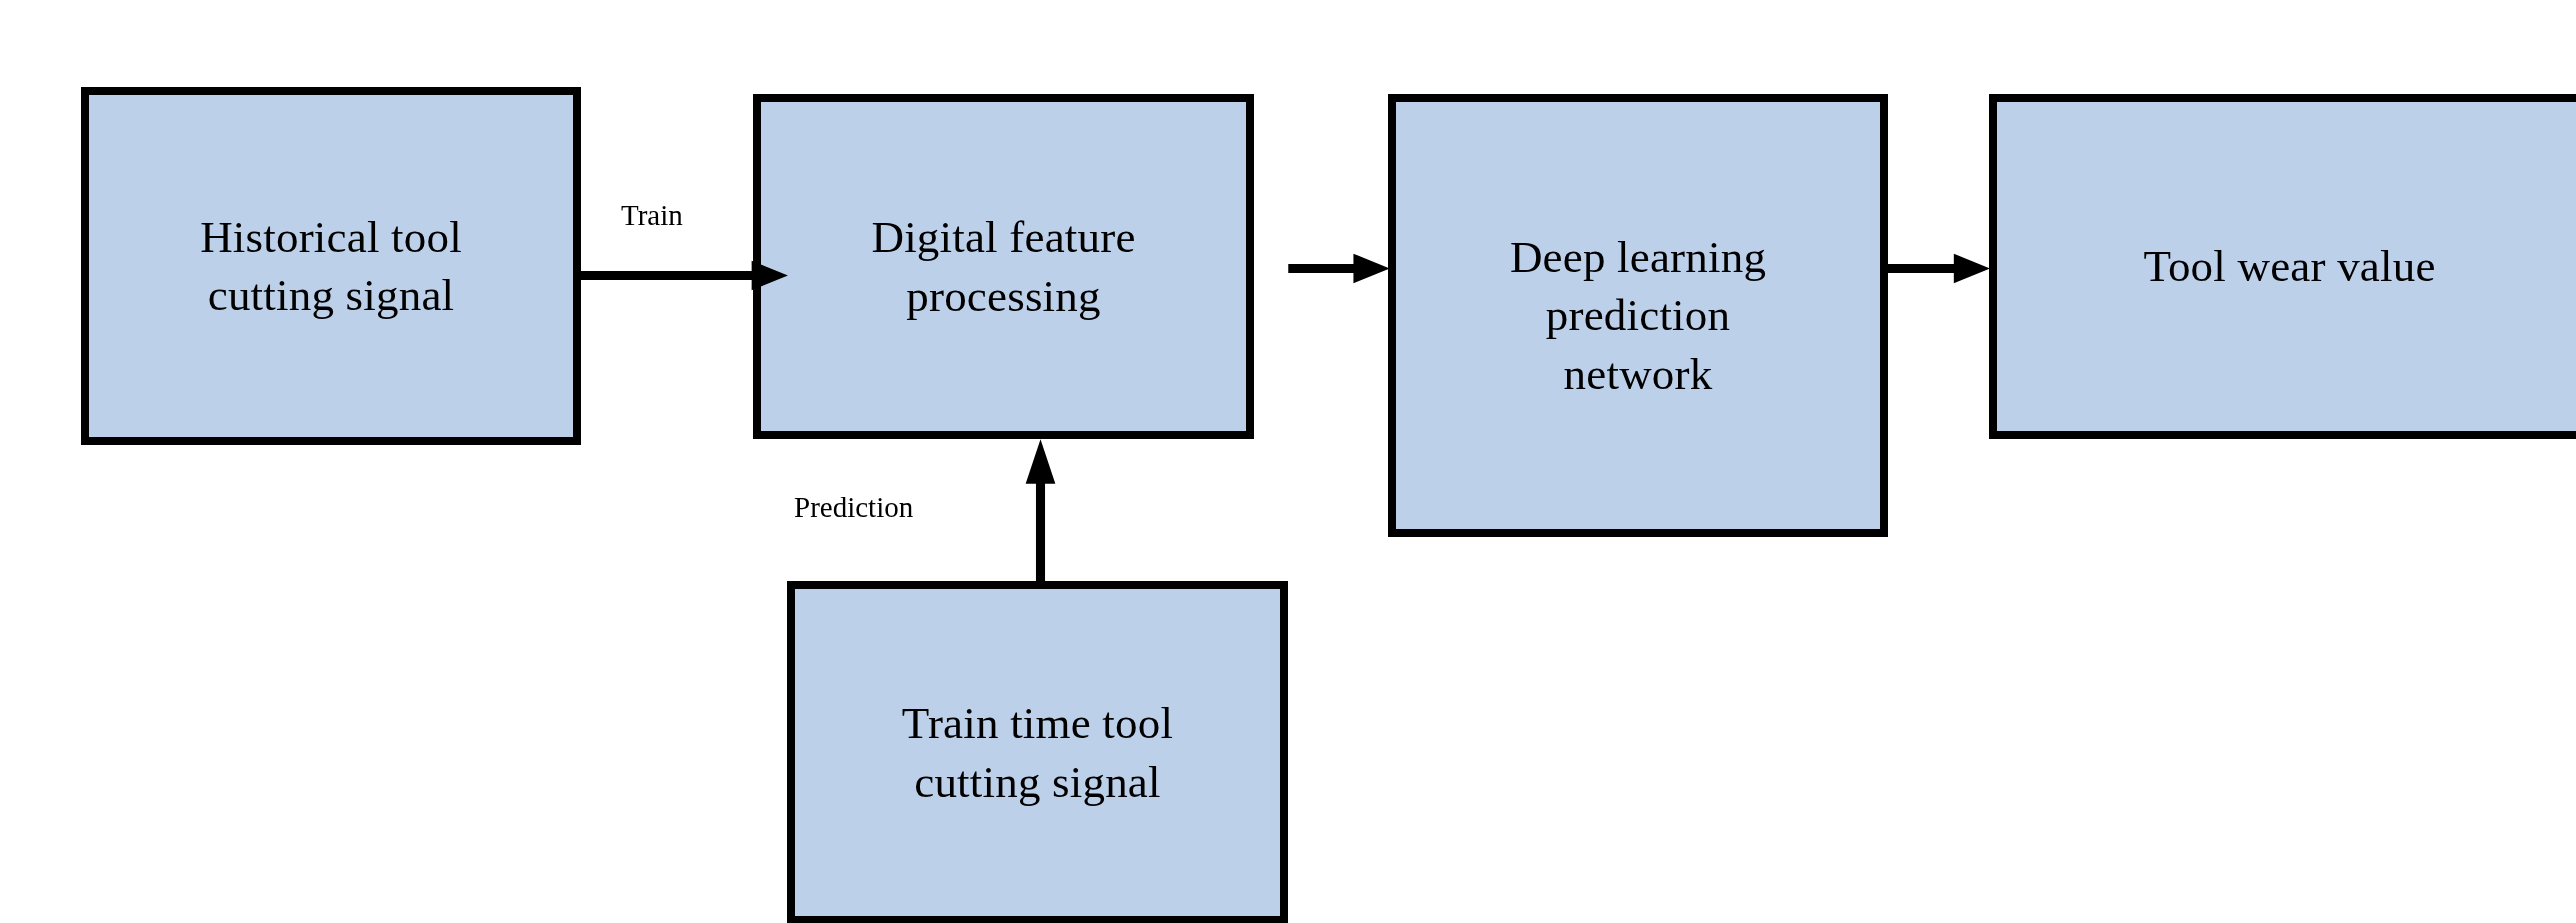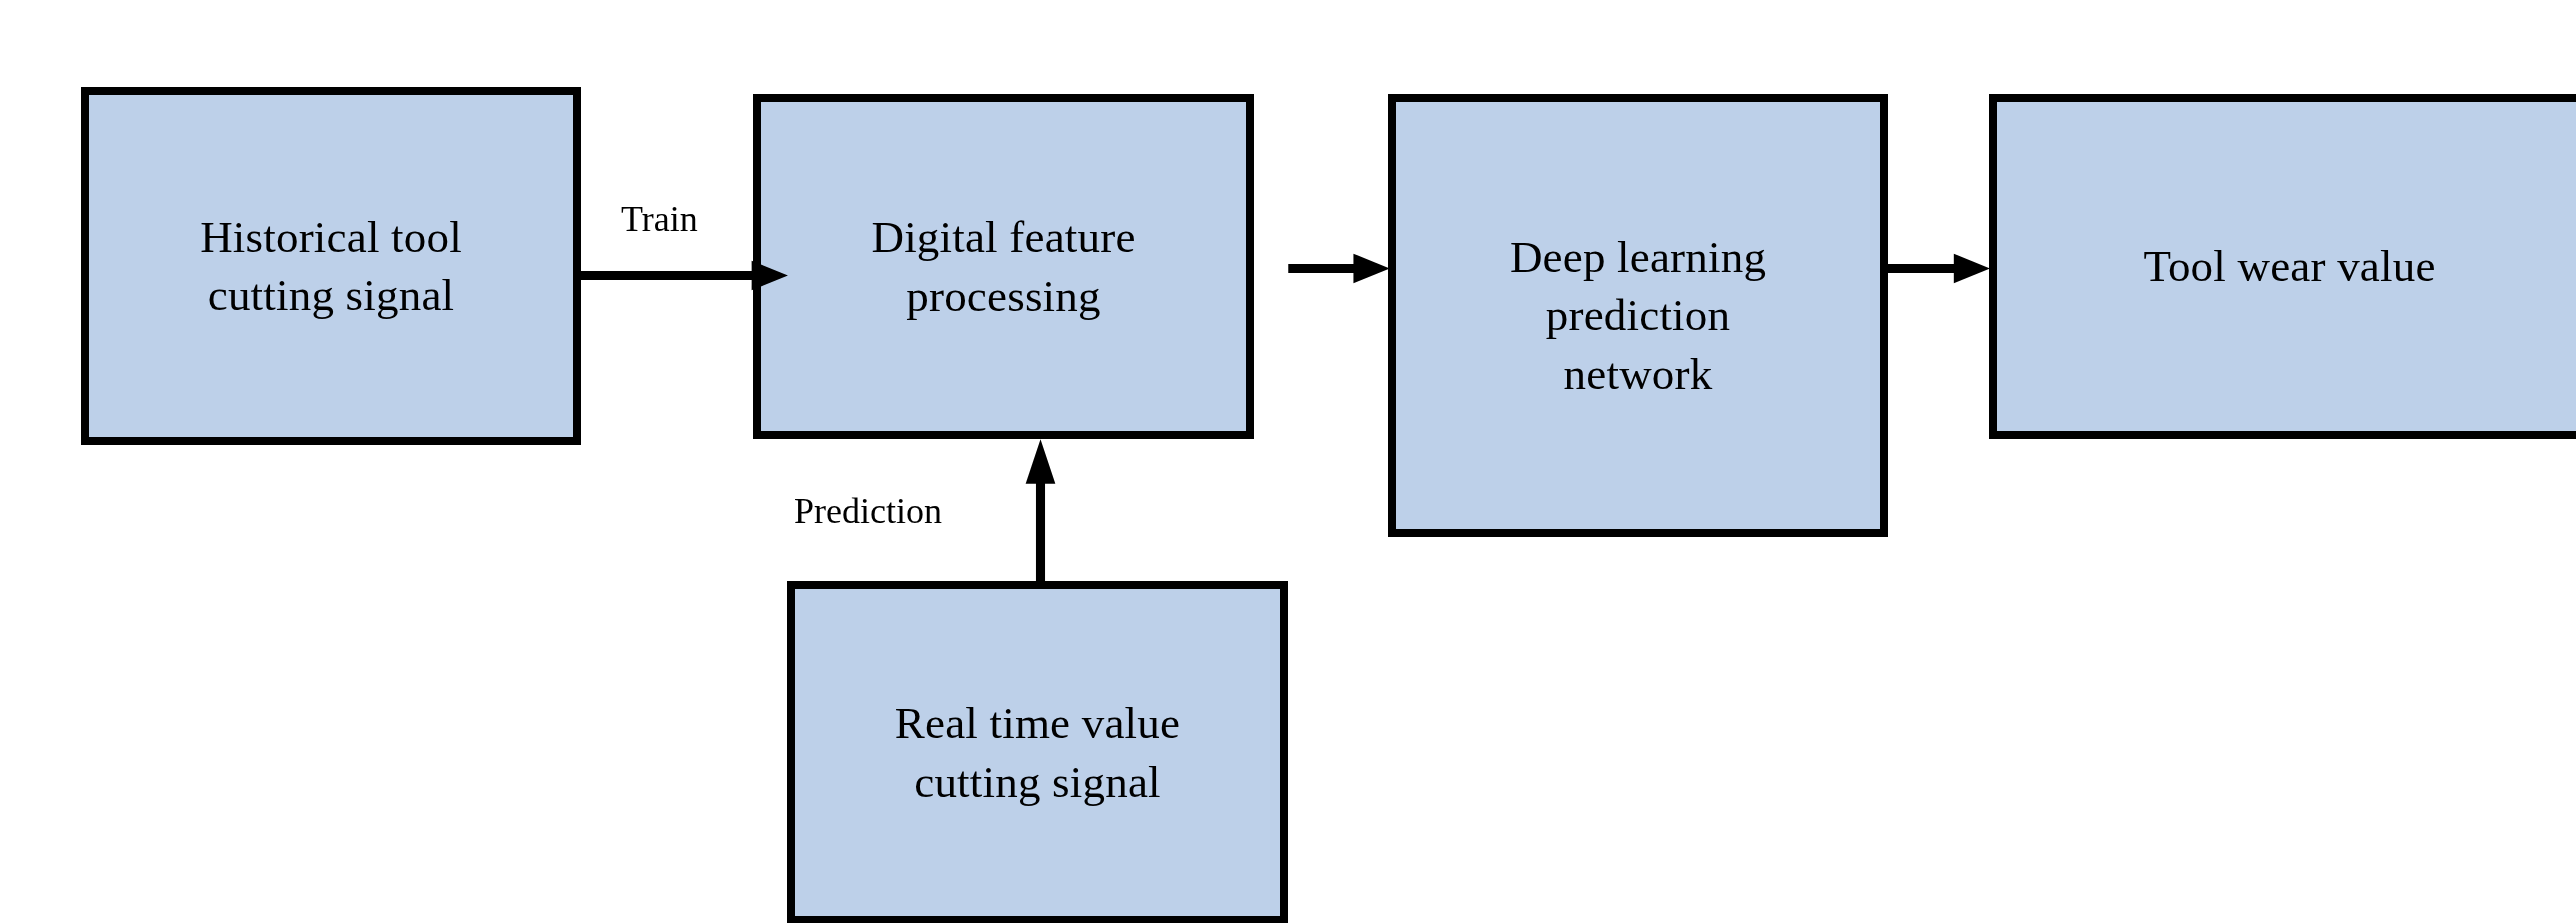--- a/index.html
+++ b/index.html
@@ -29,21 +29,21 @@
   .node-label {
     font-size: 45px;
     line-height: 1.30;
     color: #000000;
     letter-spacing: 0.2px;
     padding: 0 13.2px;
     white-space: pre-line;
   }
   .edge-label {
     position: absolute;
-    font-size: 36px;
+    font-size: 29px;
     line-height: 1;
     color: #000000;
     white-space: nowrap;
   }
   .arrow-svg {
     position: absolute;
     overflow: visible;
   }
   
   #box-historical   { left:  81px; top:  51px; width: 500px; height: 358px; }
@@ -79,21 +79,21 @@
     <span class="node-label">Deep learning
 prediction
 network</span>
   </div>
 
   <div class="node" id="box-toolwear">
     <span class="node-label">Tool wear value</span>
   </div>
 
   <div class="node" id="box-realtime">
-    <span class="node-label">Real time value
+    <span class="node-label">Train time tool
 cutting signal</span>
   </div>
 
   <svg class="arrow-svg" id="arrow-1" viewBox="0 0 252 40" width="208" height="33">
     <line x1="0" y1="20" x2="215" y2="20" stroke="#000000" stroke-width="11"></line>
     <polygon points="208,2 252,20 208,38" fill="#000000"></polygon>
   </svg>
 
   <svg class="arrow-svg" id="arrow-2" viewBox="0 0 123 40" width="102" height="33">
     <line x1="0" y1="20" x2="86" y2="20" stroke="#000000" stroke-width="11"></line>

